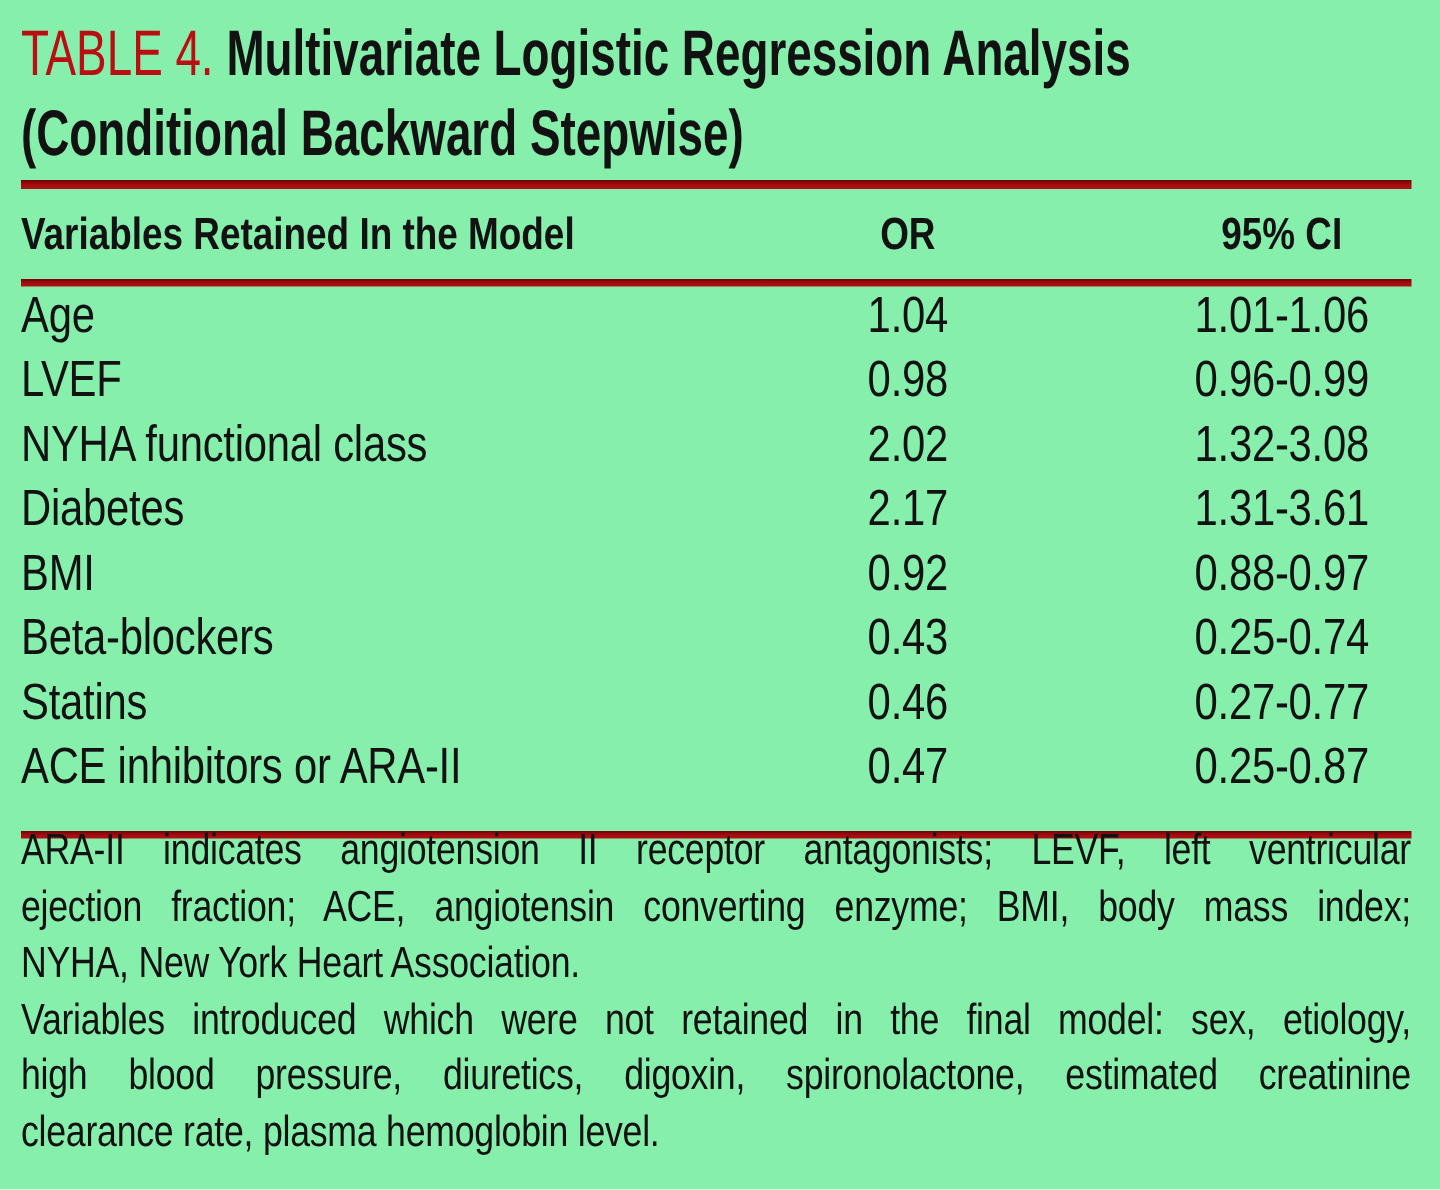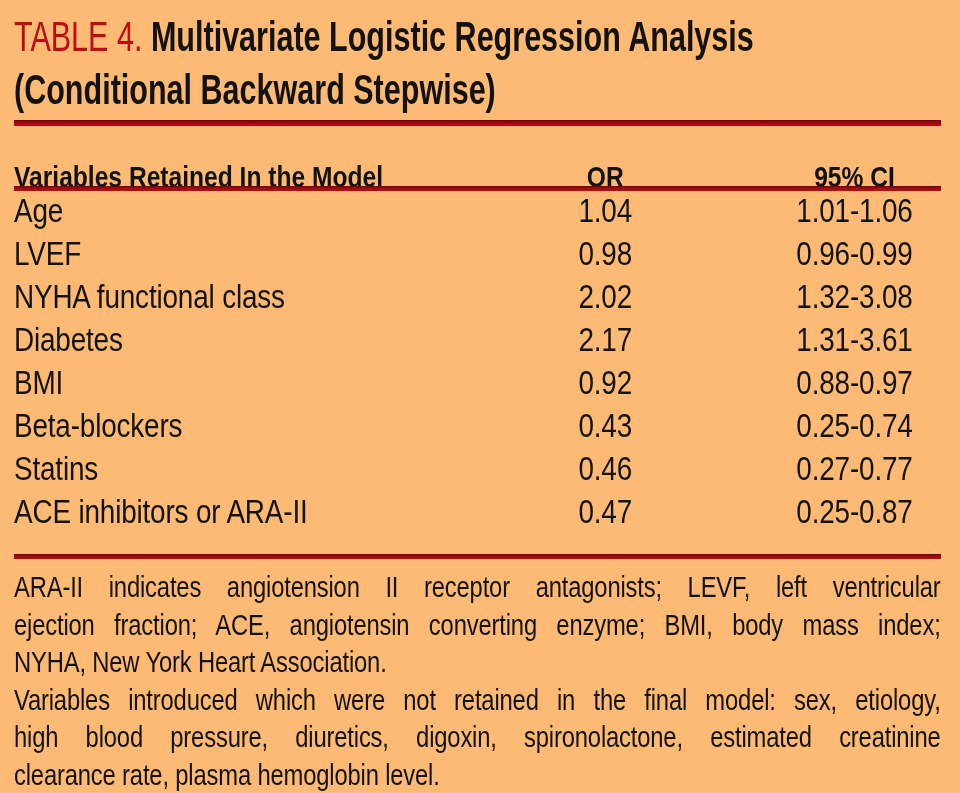--- a/index.html
+++ b/index.html
@@ -1,20 +1,20 @@
 <!DOCTYPE html>
 <html><head>
 <meta charset="utf-8">
 <style>
   html, body { margin: 0; padding: 0; background: #ffffff; }
   .page {
     position: relative;
     width: 960px;
     height: 793px;
-    background: #fdba74;
+    background: #86efac;
     overflow: hidden;
     font-family: "Liberation Sans", sans-serif;
     color: #121212;
   }
 
   
   .title-block { position: absolute; left: 14px; top: 10px; }
   .title-inner {
     transform: scaleX(0.71);
     transform-origin: 0 0;
@@ -39,32 +39,32 @@
   .rule3 { top: 554px; height: 5px; }
 
   
   .scaled {
     transform: scaleX(0.82);
     transform-origin: 0 0;
     width: 1130px;
   }
 
   
-  .thead { position: absolute; left: 14px; top: 126px; width: 927px; height: 72px; margin-top: 20px; }
+  .thead { position: absolute; left: 14px; top: 126px; width: 927px; height: 72px; }
   .thead .scaled { padding-top: 14px; font-size: 30px; font-weight: bold; }
   .tbody { position: absolute; left: 14px; top: 177px; width: 927px; }
   .tbody .scaled { padding-top: 12px; font-size: 34px; letter-spacing: -0.2px; }
   .trow { display: flex; align-items: baseline; }
   .tbody .trow { height: 43px; line-height: 43px; }
   .col-var { width: 641px; flex: none; }
   .col-or  { width: 160px; flex: none; text-align: center; }
   .col-ci  { width: 210px; flex: none; margin-left: 119px; text-align: center; }
 
   
-  .footnotes { position: absolute; left: 14px; top: 569px; width: 927px; }
+  .footnotes { position: absolute; left: 14px; top: 549px; width: 927px; }
   .footnotes .scaled { font-size: 29px; line-height: 37.5px; letter-spacing: -0.2px; }
   .fn-line { text-align: justify; text-align-last: justify; }
   .fn-line.fn-last { text-align-last: left; }
   .fn-note2 { margin-top: 0; }
 </style>
 </head>
 <body>
 
 <div class="page">
 

